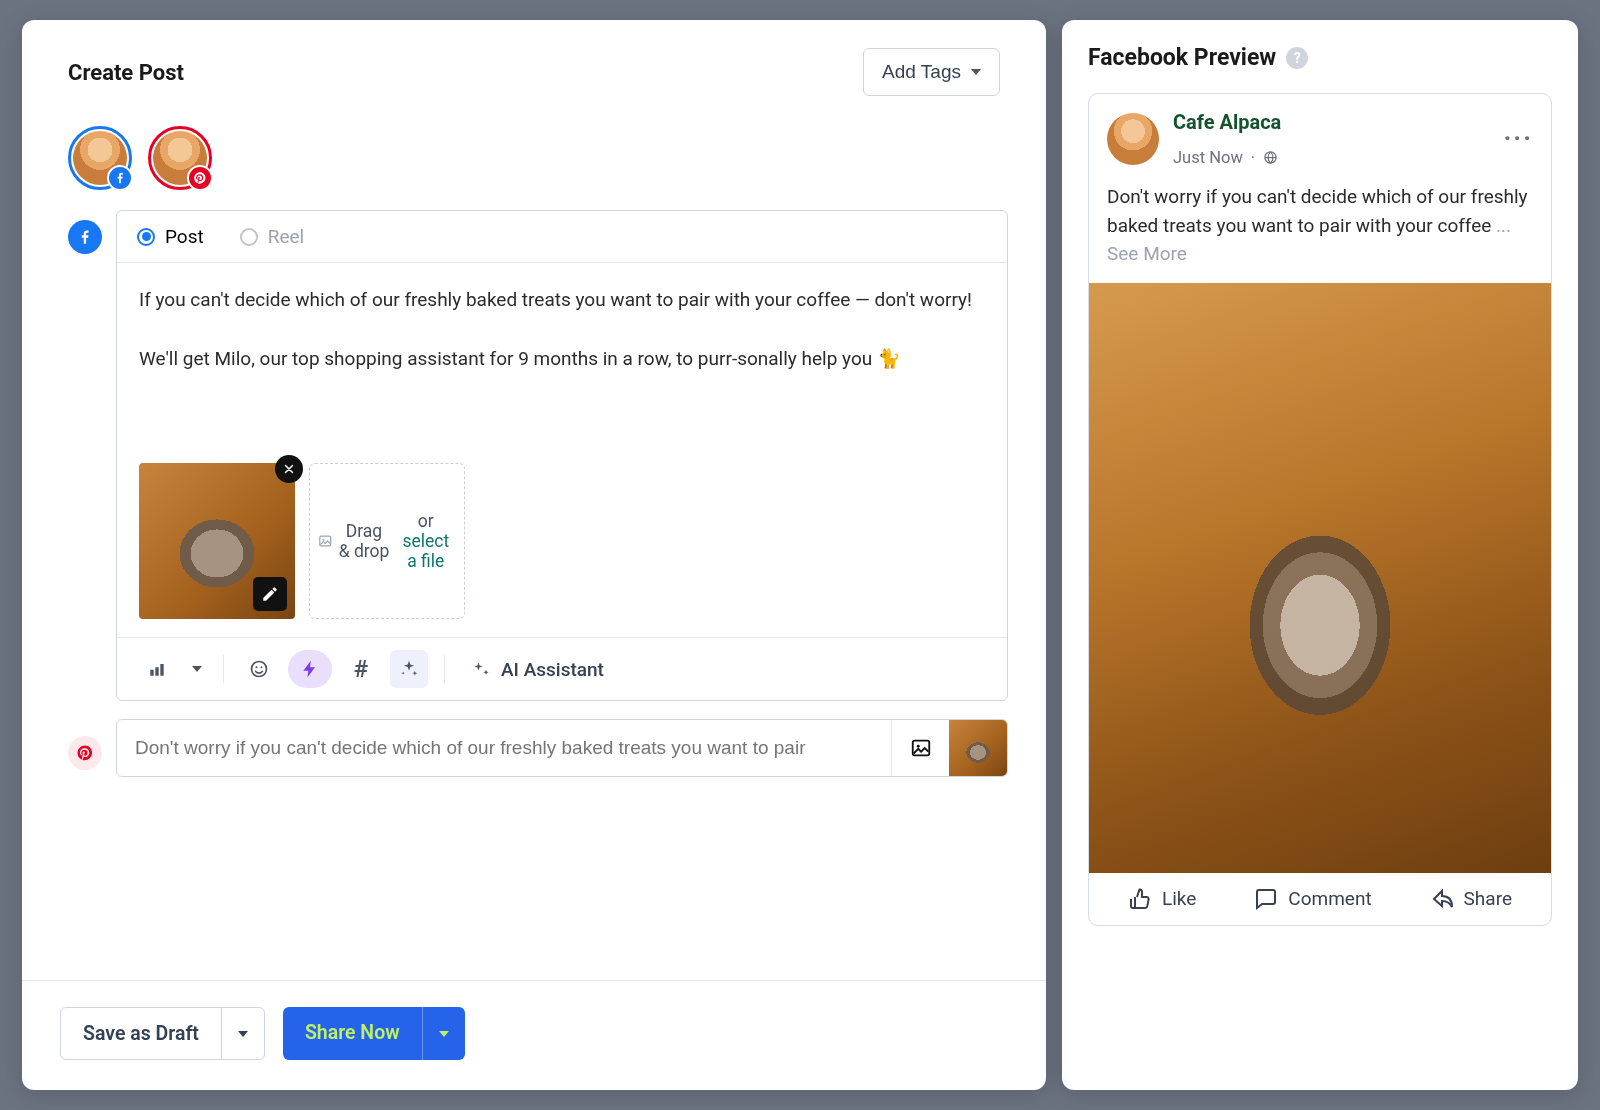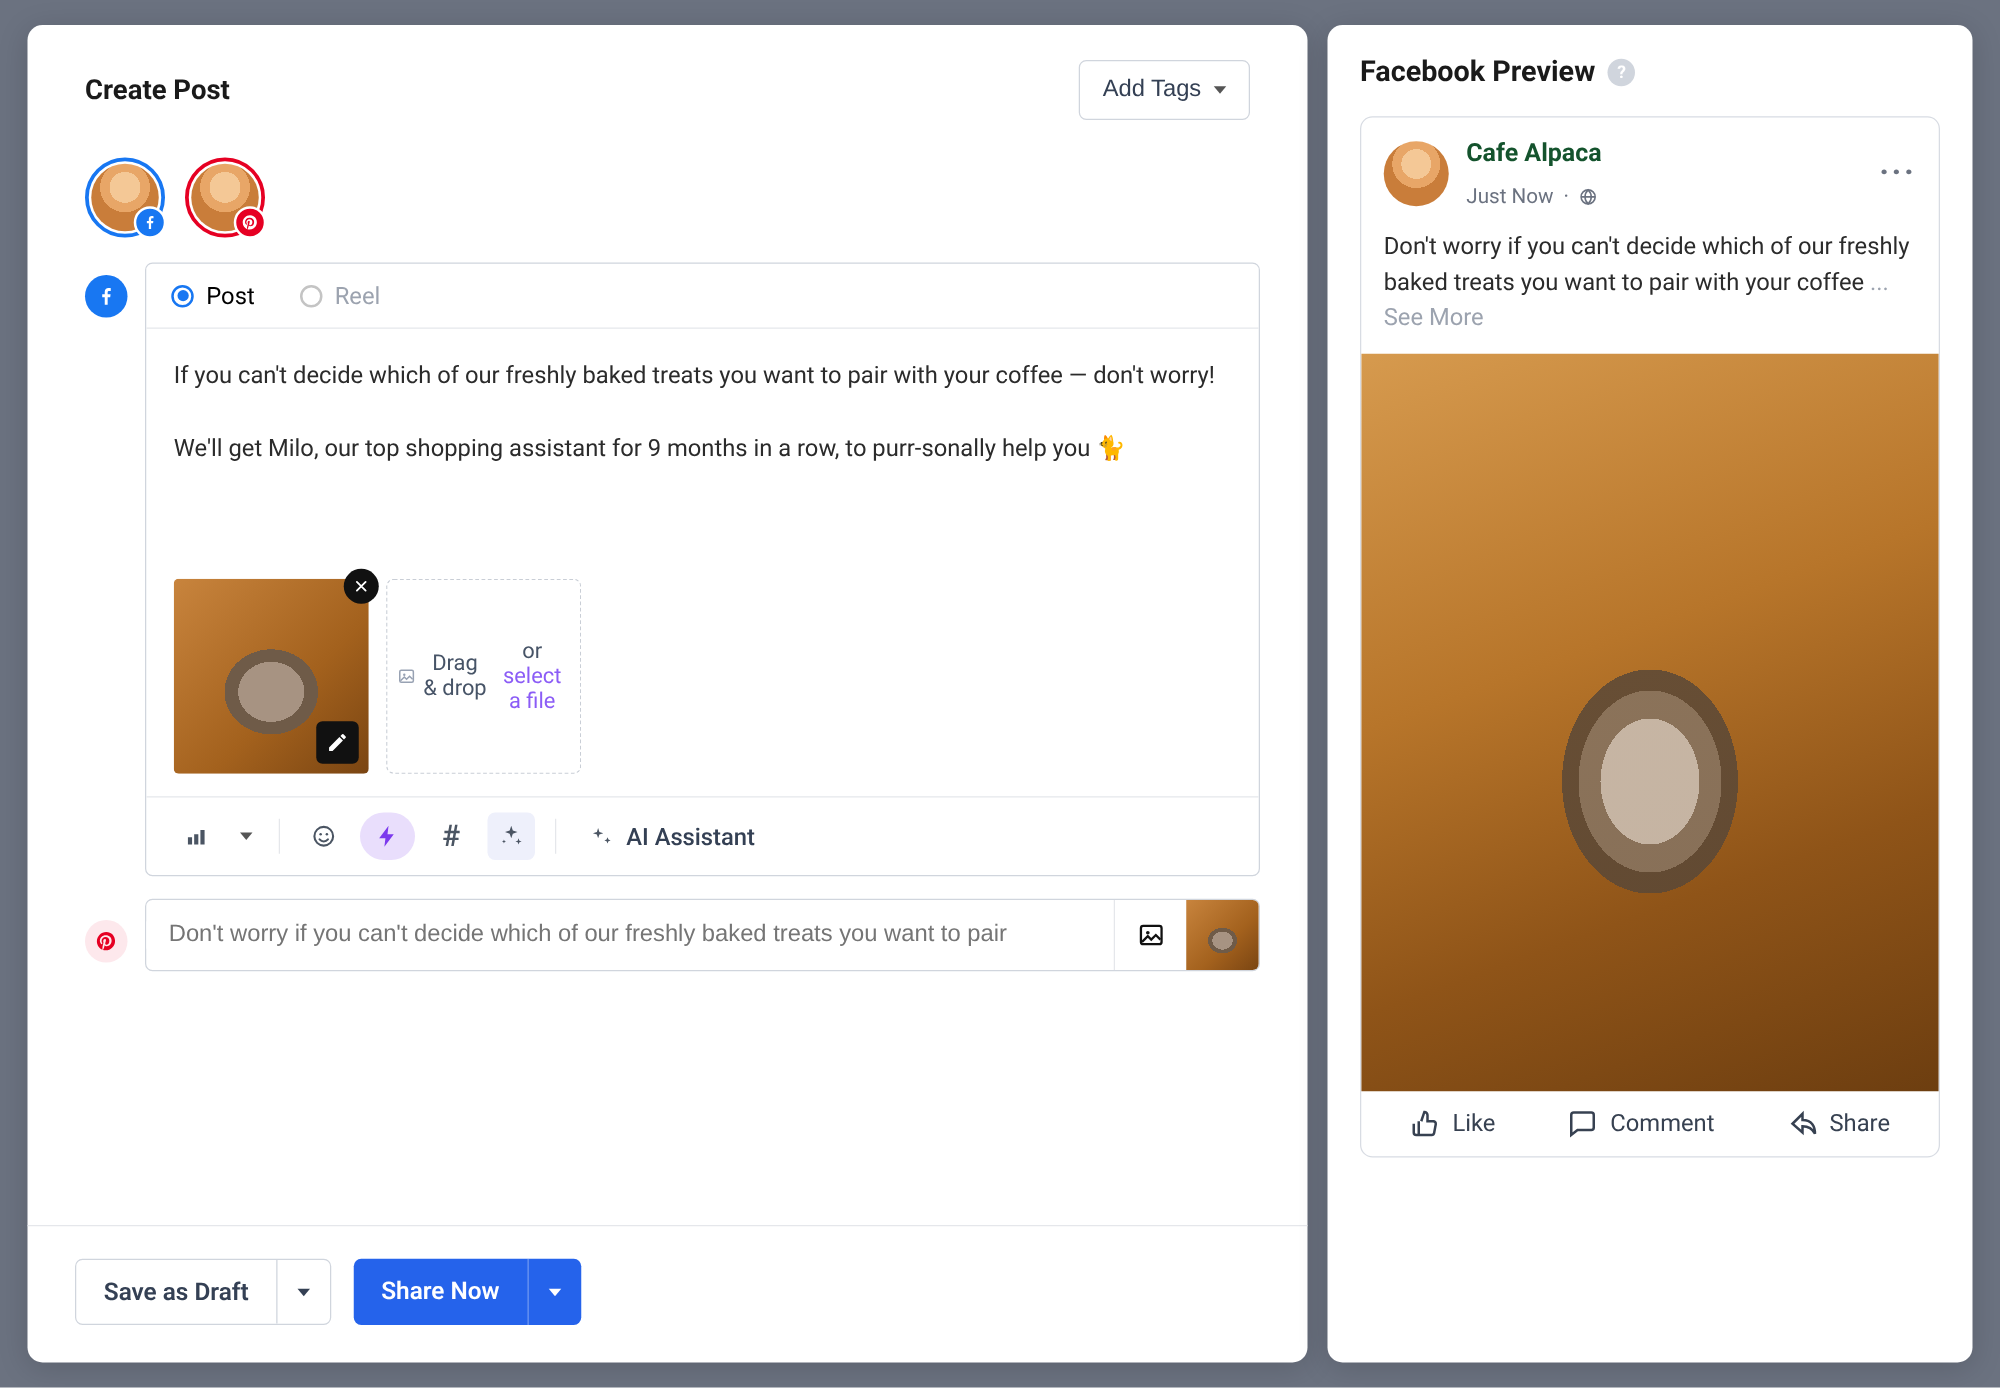--- a/index.html
+++ b/index.html
@@ -90,21 +90,21 @@
   position:absolute; right:8px; bottom:8px; width:34px; height:34px; border-radius:5px;
   background:#111; display:flex; align-items:center; justify-content:center; cursor:pointer;
 }
 .thumb-edit svg { width:18px; height:18px; fill:#fff; }
 .dropzone {
   width:156px; height:156px; border:1px dashed #c9ced6; border-radius:6px;
   display:flex; flex-direction:row; align-items:center; justify-content:center; gap:6px;
   font-size:17.5px; color:#475467; text-align:center; padding:8px;
 }
 .dropzone .imgph { width:26px; height:26px; }
-.dropzone a { color:#8b5cf6; cursor:pointer; }
+.dropzone a { color:#0f766e; cursor:pointer; }
 
 .toolbar {
   border-top:1px solid #e5e7eb;
   display:flex; align-items:center; gap:10px;
   padding: 12px 20px;
 }
 .tbtn { width:38px; height:38px; border-radius:6px; display:flex; align-items:center; justify-content:center; cursor:pointer; color:#4b5563; font-size:20px; }
 .tbtn.wide { width:auto; padding:0 10px; gap:6px; }
 .tbtn.pill { background:#e9defc; border-radius:19px; width:44px; }
 .tbtn.pill svg { fill:#7c3aed; }
@@ -132,21 +132,21 @@
               linear-gradient(135deg, #c8843d 0%, #a3611d 60%, #7a4512 100%);
 }
 
 .footer {
   margin-top:auto; border-top:1px solid #e5e7eb;
   display:flex; justify-content:flex-start; gap:18px;
   padding: 26px 38px 30px 38px;
 }
 .split-btn { display:flex; border-radius:6px; overflow:hidden; cursor:pointer; }
 .split-btn.outline { border:1px solid #d0d5dd; background:#fff; color:#344054; }
-.split-btn.primary { background:#2563eb; color:#ffffff; }
+.split-btn.primary { background:#2563eb; color:#bef264; }
 .sb-main { padding:14px 22px; font-size:19.5px; font-weight:600; }
 .sb-caret { padding:14px 16px; display:flex; align-items:center; }
 .split-btn.outline .sb-caret { border-left:1px solid #d0d5dd; }
 .split-btn.primary .sb-caret { border-left:1px solid rgba(255,255,255,0.35); }
 .sb-caret .chev-down { border-top-color: currentColor; }
 
 
 .rp-title-row { display:flex; align-items:center; gap:10px; margin-bottom:22px; }
 .rp-title { font-size:23px; font-weight:700; color:#1a1a1a; }
 .help-dot { width:22px; height:22px; border-radius:50%; background:#d0d5dd; color:#fff; font-size:14px; font-weight:700; display:flex; align-items:center; justify-content:center; }

